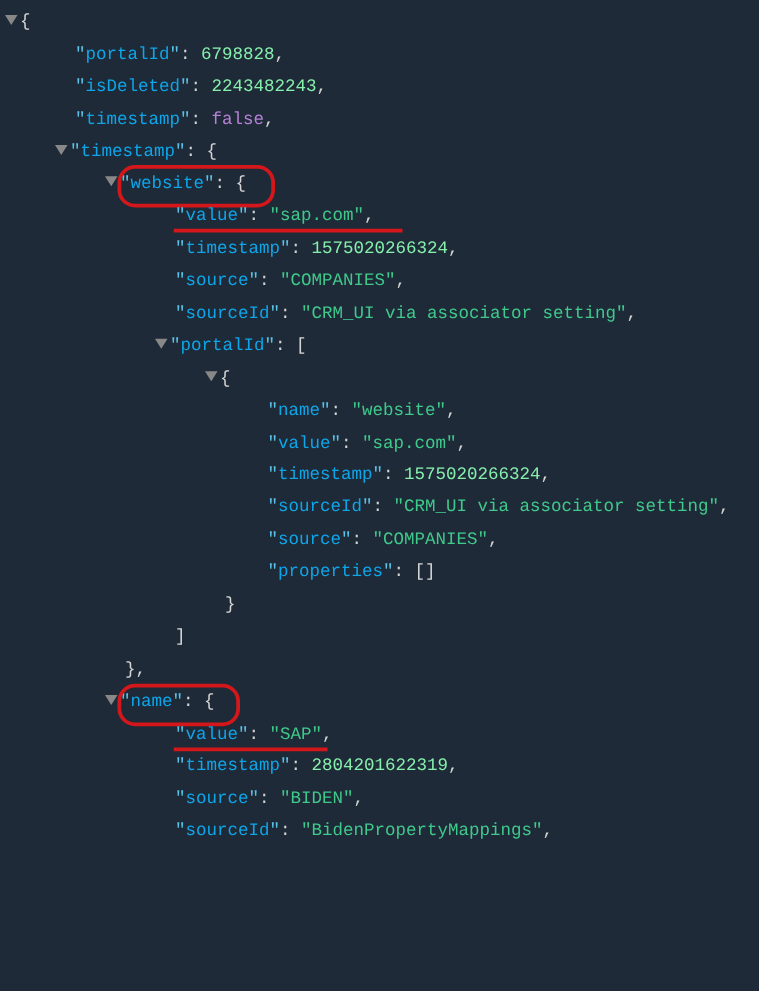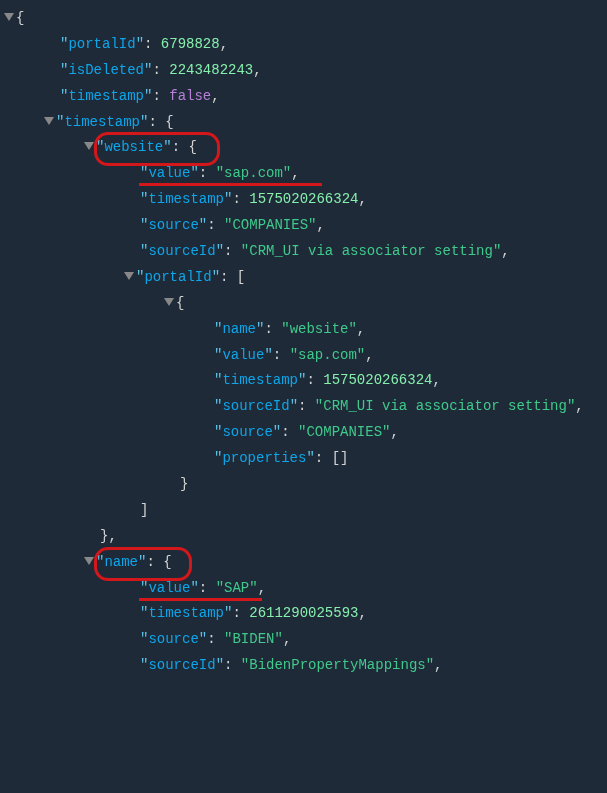--- a/index.html
+++ b/index.html
@@ -113,21 +113,21 @@
     <span class="ind" style="width:80px"></span><span class="tri"></span><span class="q">"</span><span class="key">name</span><span class="q">"</span><span class="colon">: </span><span class="punct">{</span>
     <div class="circle" style="left:90px;top:-3px;width:92px;height:28px"></div>
   </div>
 
   <div class="row">
     <span class="ind" style="width:136px"></span><span class="q">"</span><span class="key">value</span><span class="q">"</span><span class="colon">: </span><span class="str">"<span>SAP</span>"</span><span class="comma">,</span>
     <div class="underline" style="left:135px;top:22px;width:123px"></div>
   </div>
 
   <div class="row">
-    <span class="ind" style="width:136px"></span><span class="q">"</span><span class="key">timestamp</span><span class="q">"</span><span class="colon">: </span><span class="num">2611290025593</span><span class="comma">,</span>
+    <span class="ind" style="width:136px"></span><span class="q">"</span><span class="key">timestamp</span><span class="q">"</span><span class="colon">: </span><span class="num">2804201622319</span><span class="comma">,</span>
   </div>
 
   <div class="row">
     <span class="ind" style="width:136px"></span><span class="q">"</span><span class="key">source</span><span class="q">"</span><span class="colon">: </span><span class="str">"<span>BIDEN</span>"</span><span class="comma">,</span>
   </div>
 
   <div class="row">
     <span class="ind" style="width:136px"></span><span class="q">"</span><span class="key">sourceId</span><span class="q">"</span><span class="colon">: </span><span class="str">"<span>BidenPropertyMappings</span>"</span><span class="comma">,</span>
   </div>
 

